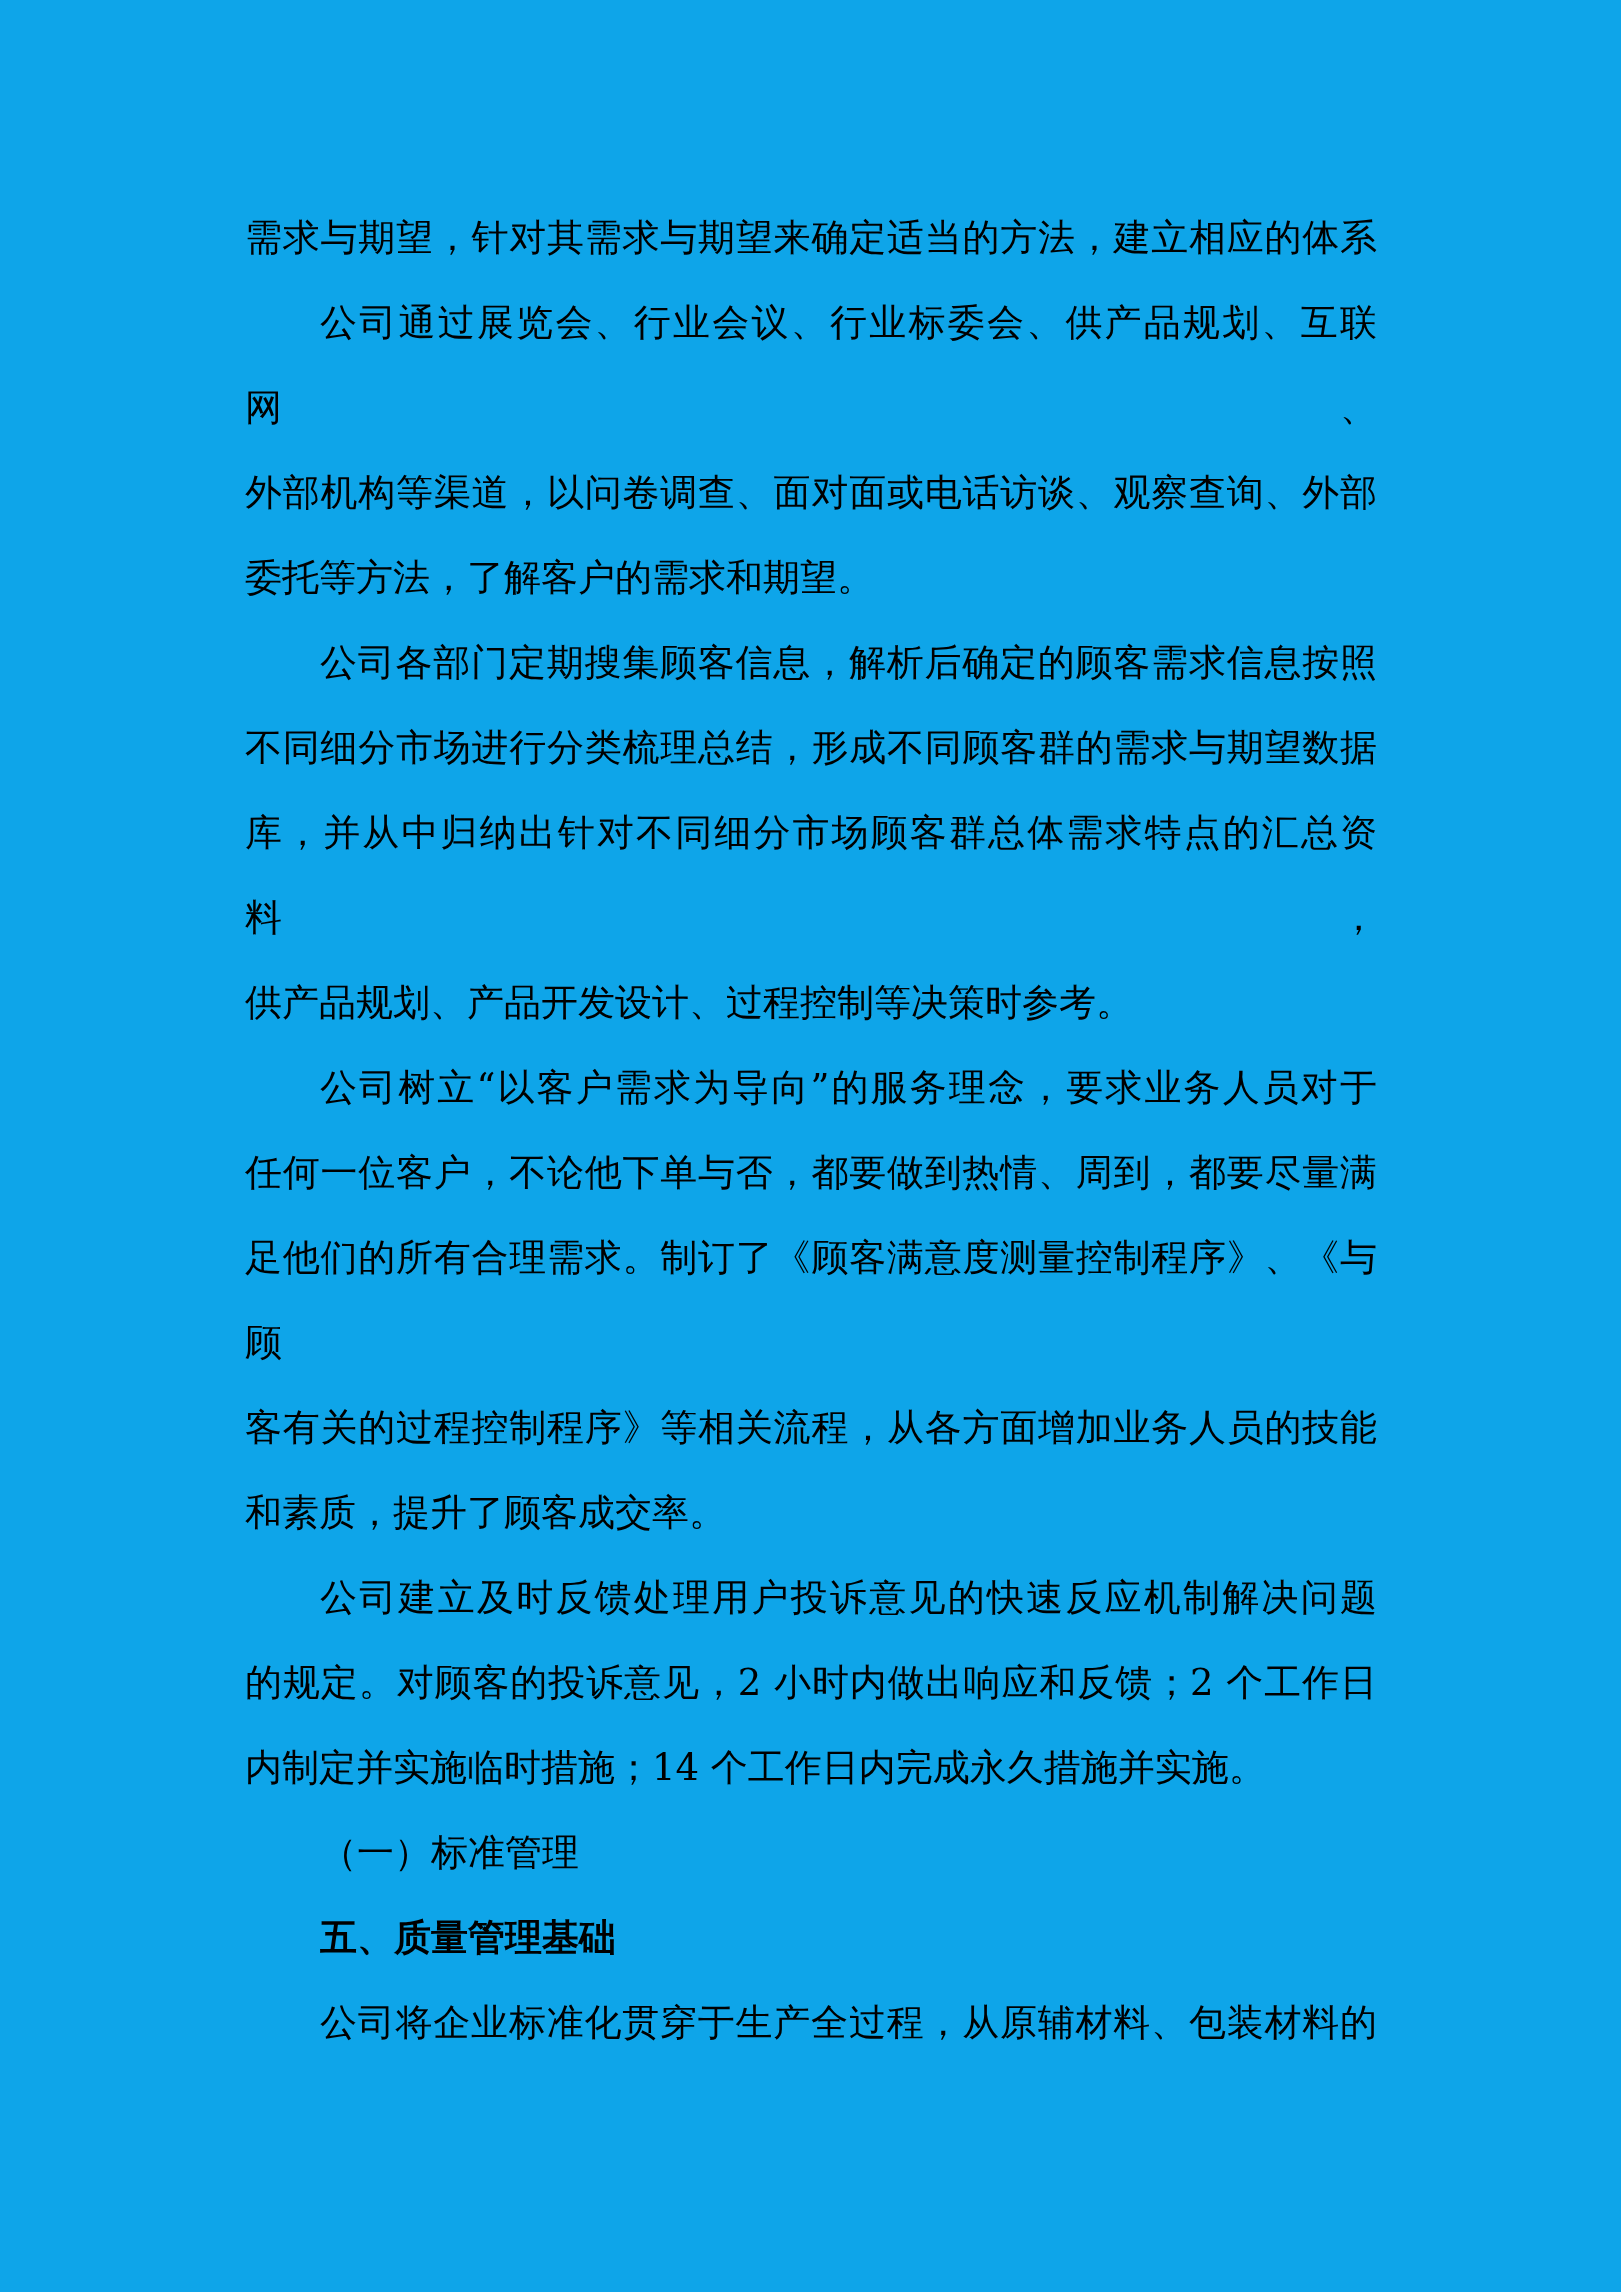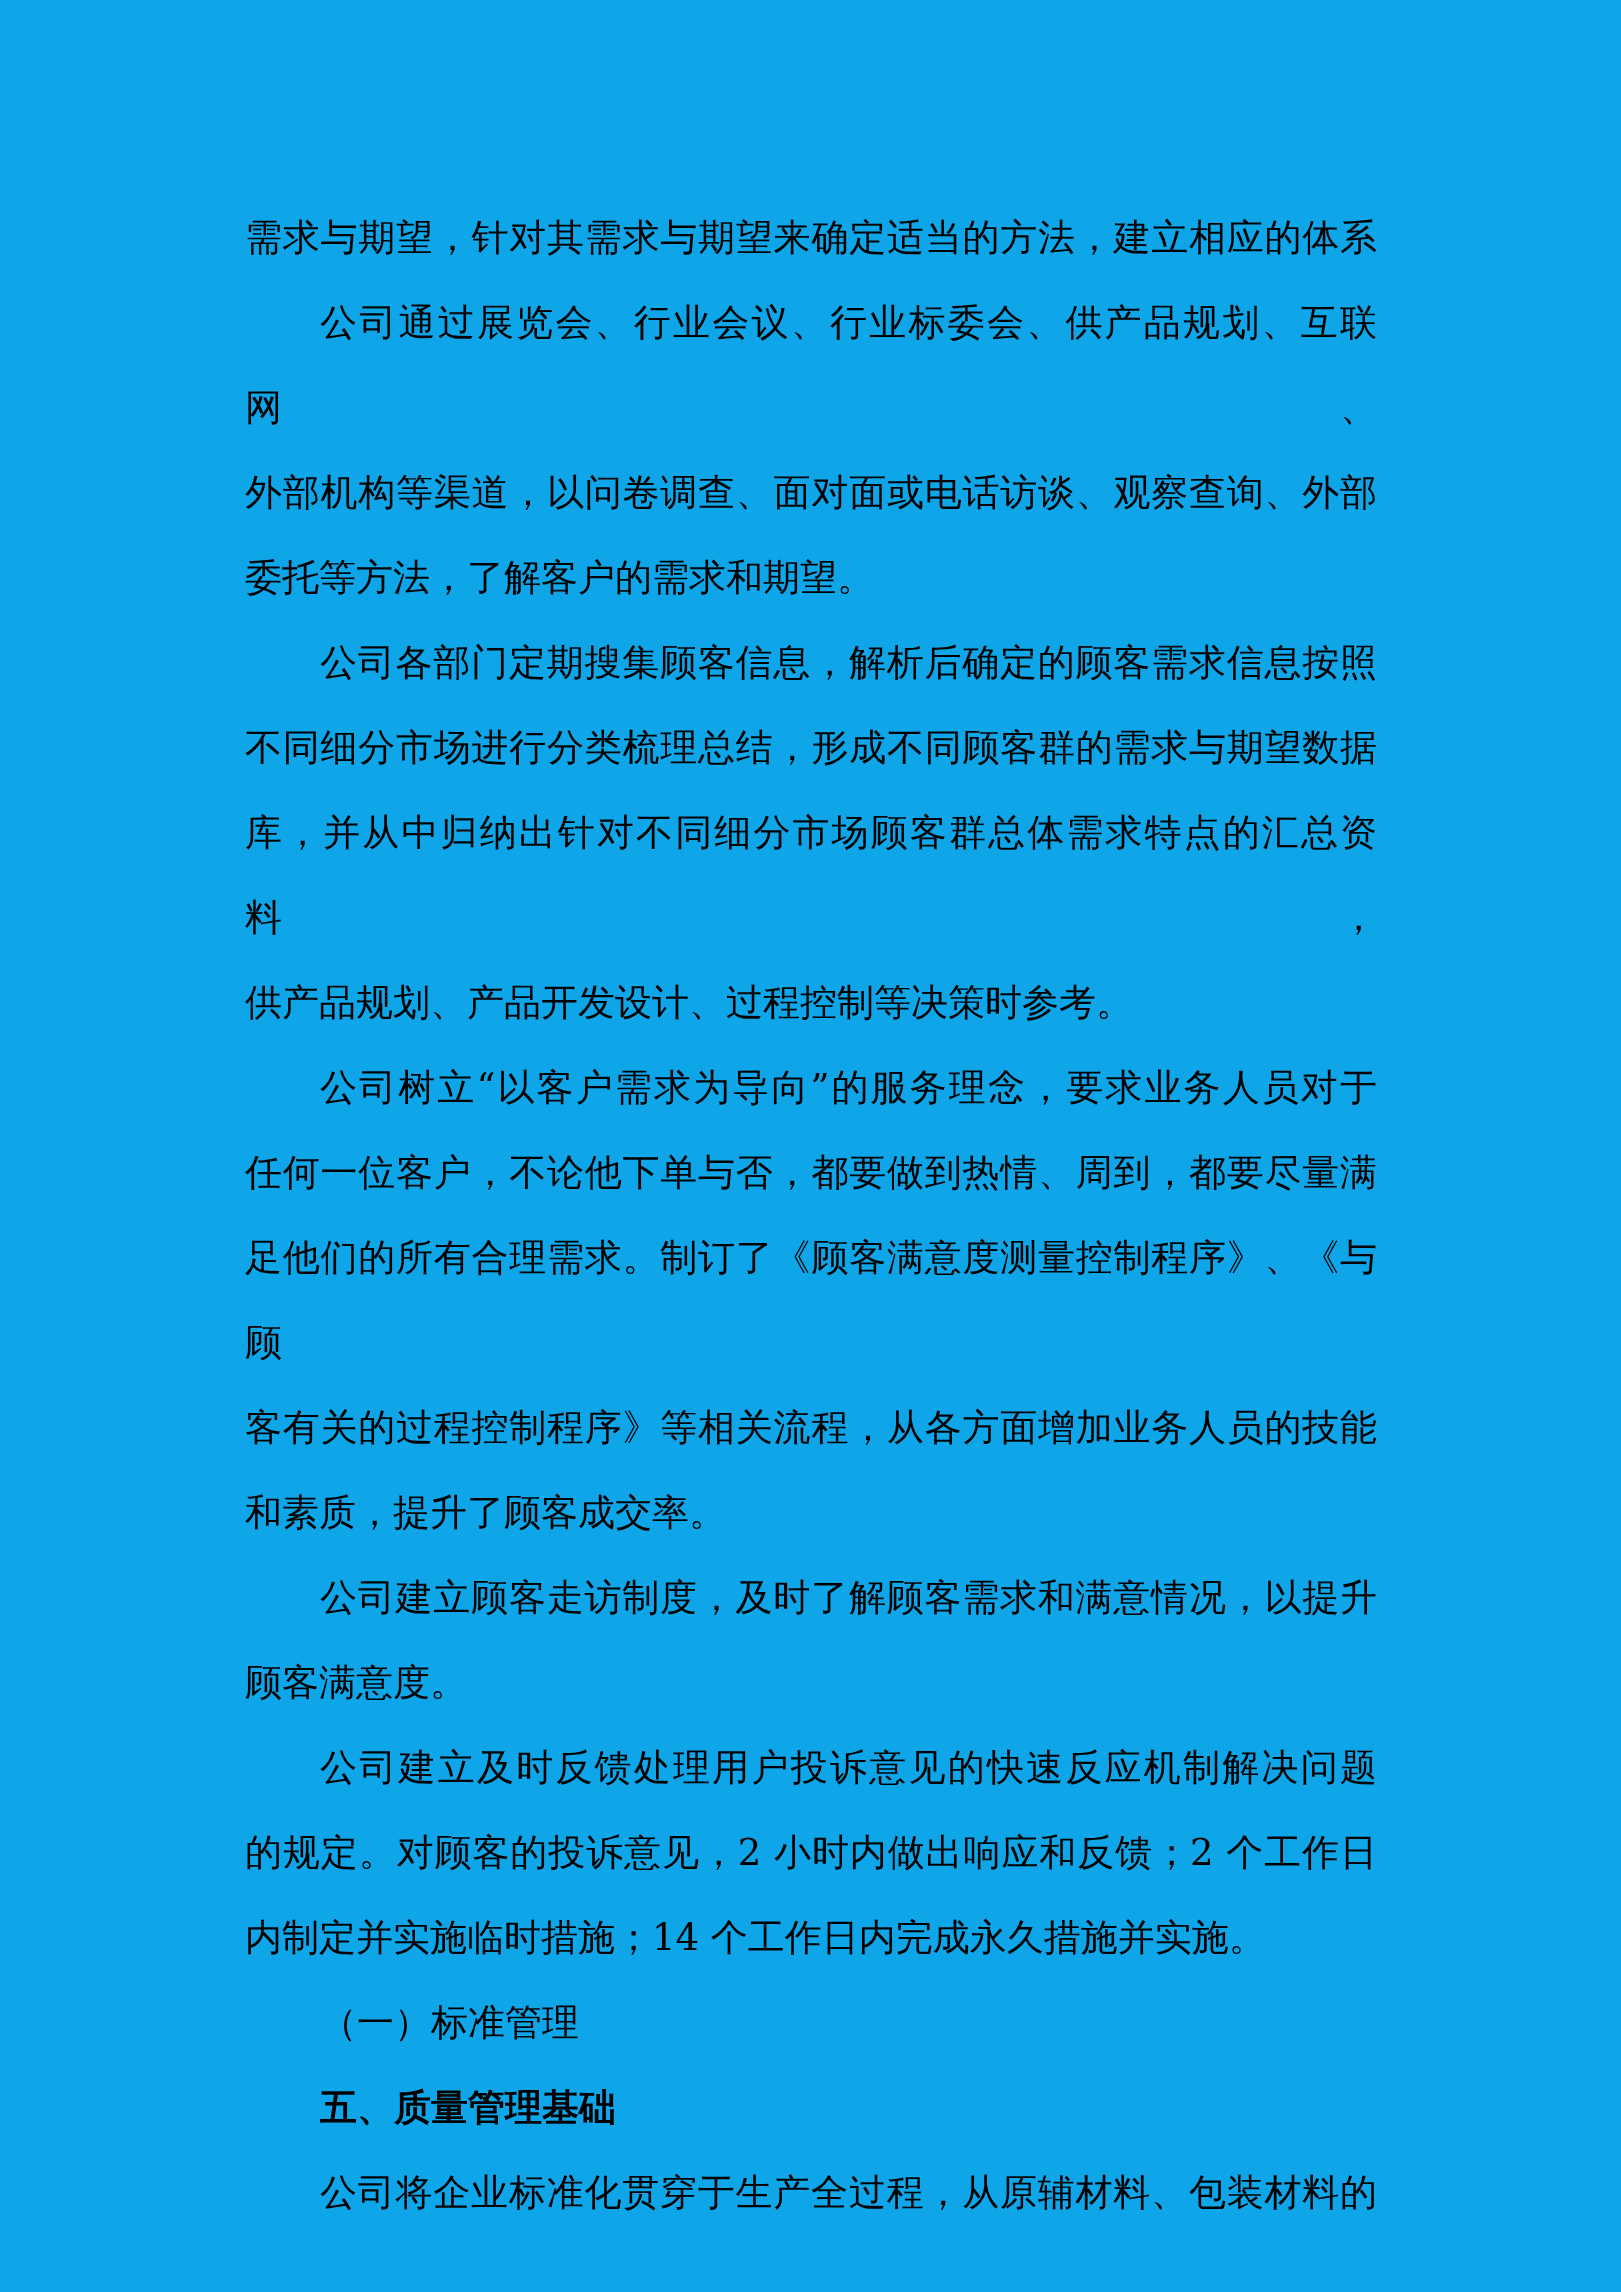--- a/index.html
+++ b/index.html
@@ -55,24 +55,20 @@
         <div class="line">供产品规划、产品开发设计、过程控制等决策时参考。</div>
       </div>
       <div class="para body">
         <div class="line indent full">公司树立“以客户需求为导向”的服务理念，要求业务人员对于</div>
         <div class="line full">任何一位客户，不论他下单与否，都要做到热情、周到，都要尽量满</div>
         <div class="line full">足他们的所有合理需求。制订了《顾客满意度测量控制程序》、《与顾</div>
         <div class="line full">客有关的过程控制程序》等相关流程，从各方面增加业务人员的技能</div>
         <div class="line">和素质，提升了顾客成交率。</div>
       </div>
       <div class="para body">
-        <div class="line indent full">公司建立顾客走访制度，及时了解顾客需求和满意情况，以提升</div>
-        <div class="line">顾客满意度。</div>
-      </div>
-      <div class="para body">
         <div class="line indent full">公司建立及时反馈处理用户投诉意见的快速反应机制解决问题</div>
         <div class="line full">的规定。对顾客的投诉意见，2 小时内做出响应和反馈；2 个工作日</div>
         <div class="line">内制定并实施临时措施；14 个工作日内完成永久措施并实施。</div>
       </div>
       <div class="para heading2">
         <div class="line indent">（一）标准管理</div>
       </div>
       <div class="para heading1">
         <div class="line indent">五、质量管理基础</div>
       </div>

